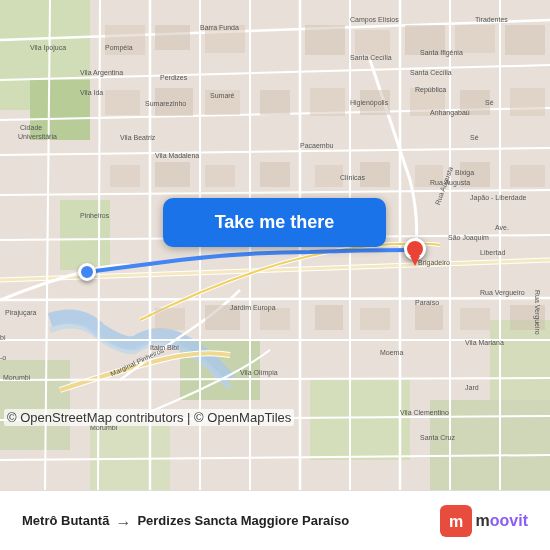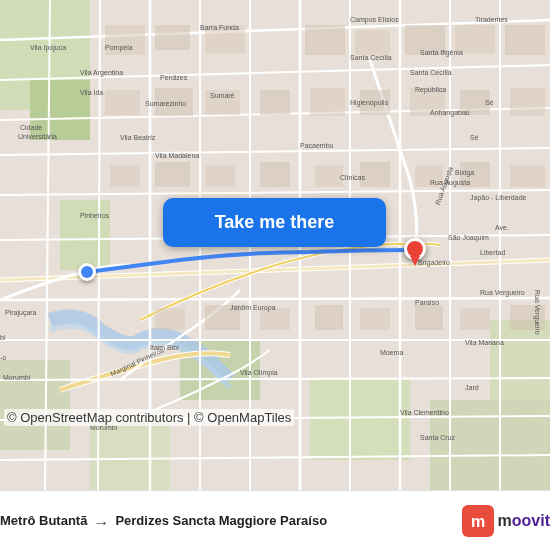--- a/index.html
+++ b/index.html
@@ -79,21 +79,21 @@
     }
 
     
     #bottom-bar {
       width: 550px;
       height: 60px;
       background: white;
       display: flex;
       align-items: center;
       justify-content: space-between;
-      padding: 0 0;
+      padding: 0 22px;
       border-top: 1px solid #ddd;
     }
 
     .route-info {
       display: flex;
       align-items: center;
       gap: 6px;
       flex: 1;
     }
 
@@ -117,21 +117,21 @@
     .moovit-text {
       font-size: 16px;
       font-weight: bold;
     }
 
     .moovit-m {
       color: #333;
     }
 
     .moovit-oovit {
-      color: #4c1d95;
+      color: #8b5cf6;
     }
 
     
     .attribution {
       position: absolute;
       bottom: 64px;
       left: 4px;
       font-size: 13px;
       color: #333;
       background: rgba(255,255,255,0.7);

